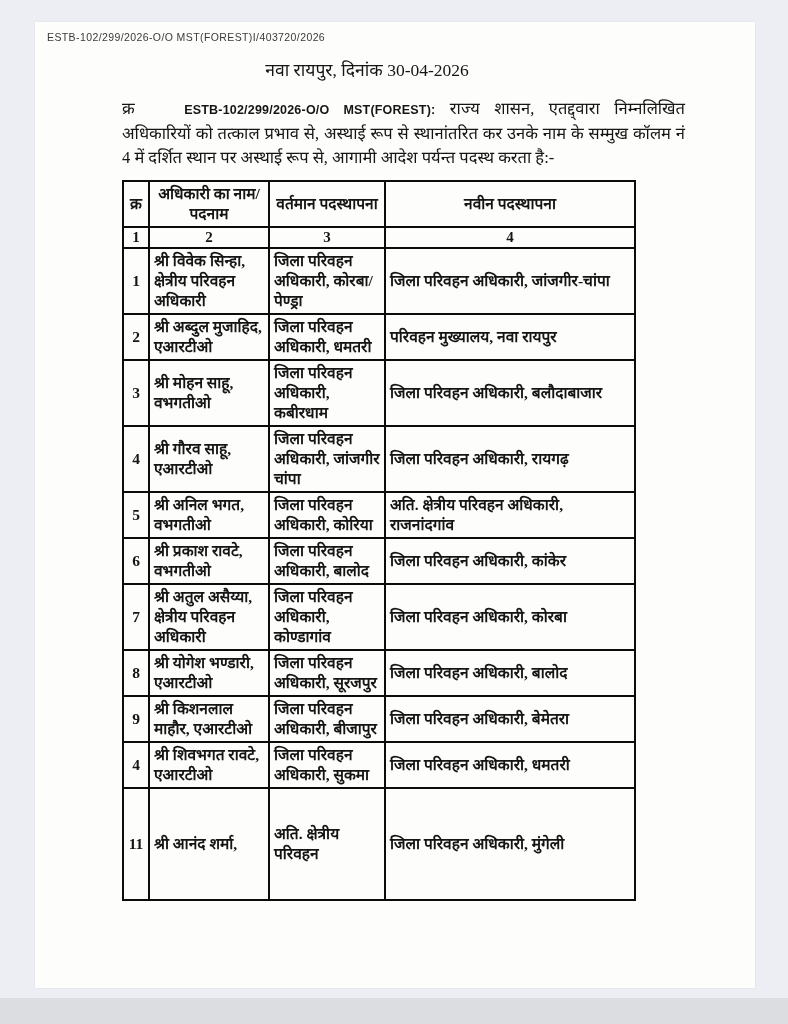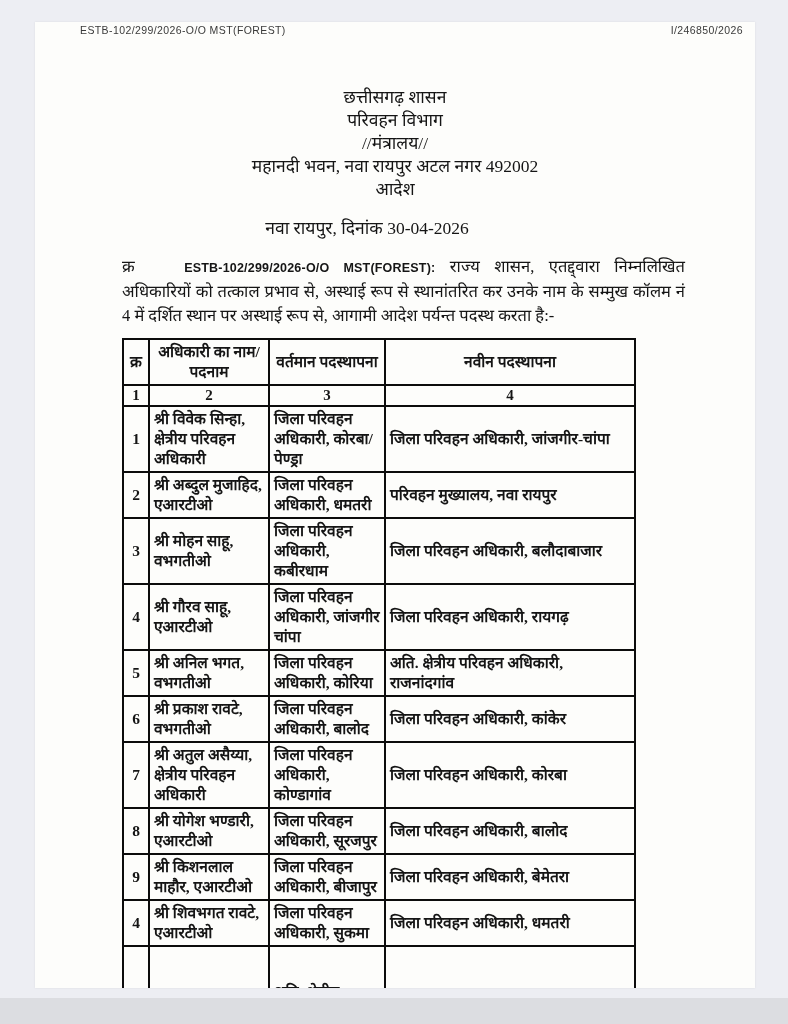--- a/index.html
+++ b/index.html
@@ -19,28 +19,26 @@
     box-shadow: 0 0 2px rgba(0,0,0,0.08);
   }
   .bottom-band {
     position: absolute;
     left: 0; bottom: 0;
     width: 788px; height: 26px;
     background: #dcdde1;
   }
   .ref-row {
     display: flex;
-    justify-content: space-between;
-    padding: 2px 12px 0 12px;
+    padding: 9px 12px 0 12px;
     font-family: "Liberation Sans", "DejaVu Sans", sans-serif;
     font-size: 10.5px;
     letter-spacing: 0.4px;
     color: #3a3a3a;
     font-stretch: condensed;
-    margin-left: 33px;
   }
   .doc-header {
     margin-top: 50px;
     text-align: center;
     font-size: 17.5px;
     line-height: 23px;
     color: #151515;
   }
   .dateline {
     margin-top: 14px;
@@ -88,30 +86,23 @@
   tr.cut-row { height: 112px; }
   tr.cut-row td { vertical-align: middle; }
 </style>
 </head>
 <body>
 
 <div class="page">
 
   <div class="ref-row">
     <span>ESTB-102/299/2026-O/O MST(FOREST)</span>
-    <span>I/246850/2026</span>
+    <span>I/403720/2026</span>
   </div>
 
-  <div class="doc-header">
-    <div>छत्तीसगढ़ शासन</div>
-    <div>परिवहन विभाग</div>
-    <div>//मंत्रालय//</div>
-    <div>महानदी भवन, नवा रायपुर अटल नगर 492002</div>
-    <div>आदेश</div>
-  </div>
 
   <div class="dateline">नवा रायपुर, दिनांक 30-04-2026</div>
 
   <p class="intro"><span>क्र </span><span class="ref-inline">ESTB-102/299/2026-O/O MST(FOREST):</span><span> राज्य शासन, एतद्द्वारा निम्नलिखित अधिकारियों को तत्काल प्रभाव से, अस्थाई रूप से स्थानांतरित कर उनके नाम के सम्मुख कॉलम नं 4 में दर्शित स्थान पर अस्थाई रूप से, आगामी आदेश पर्यन्त पदस्थ करता है:-</span></p>
 
   <table class="order-table">
     <colgroup>
       <col class="col-sn">
         <col class="col-name">
         <col class="col-cur">

